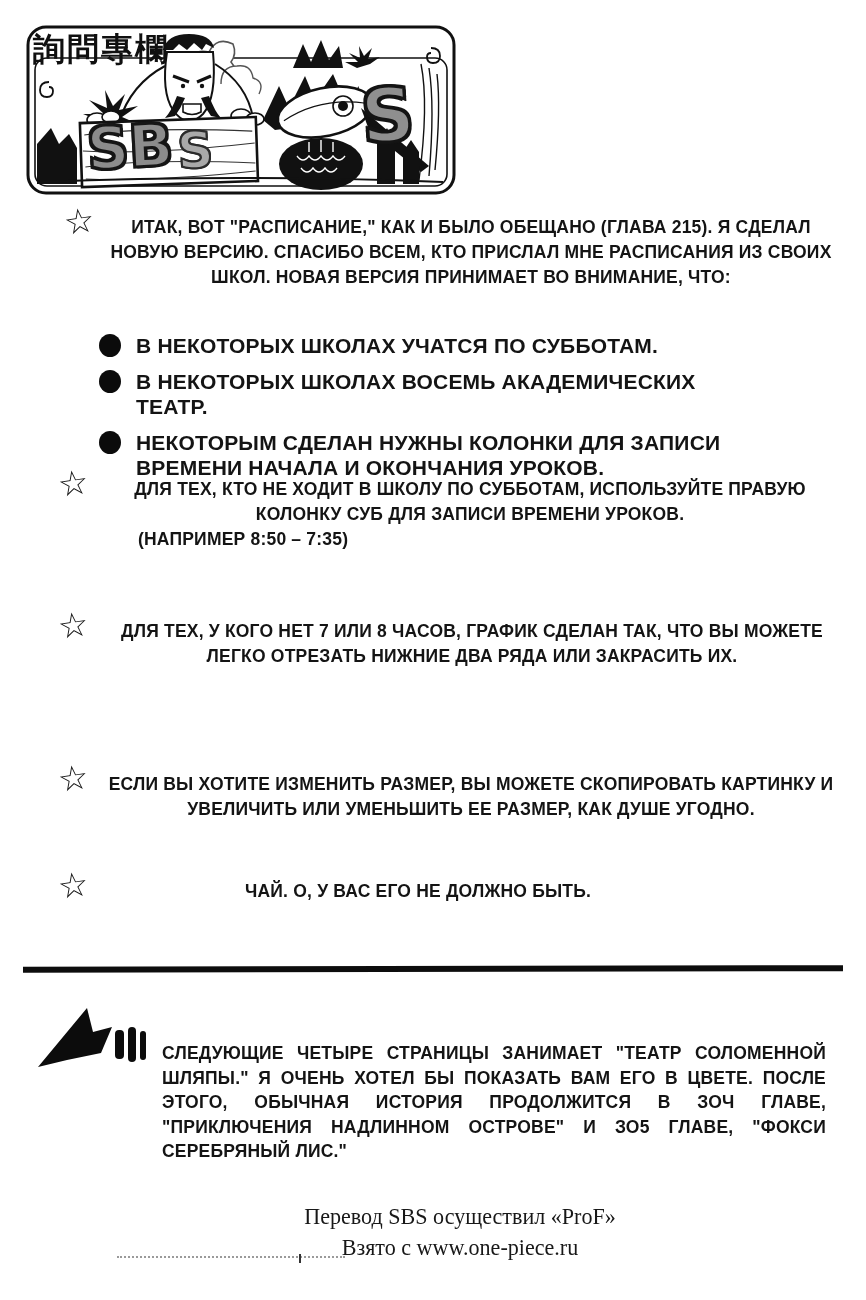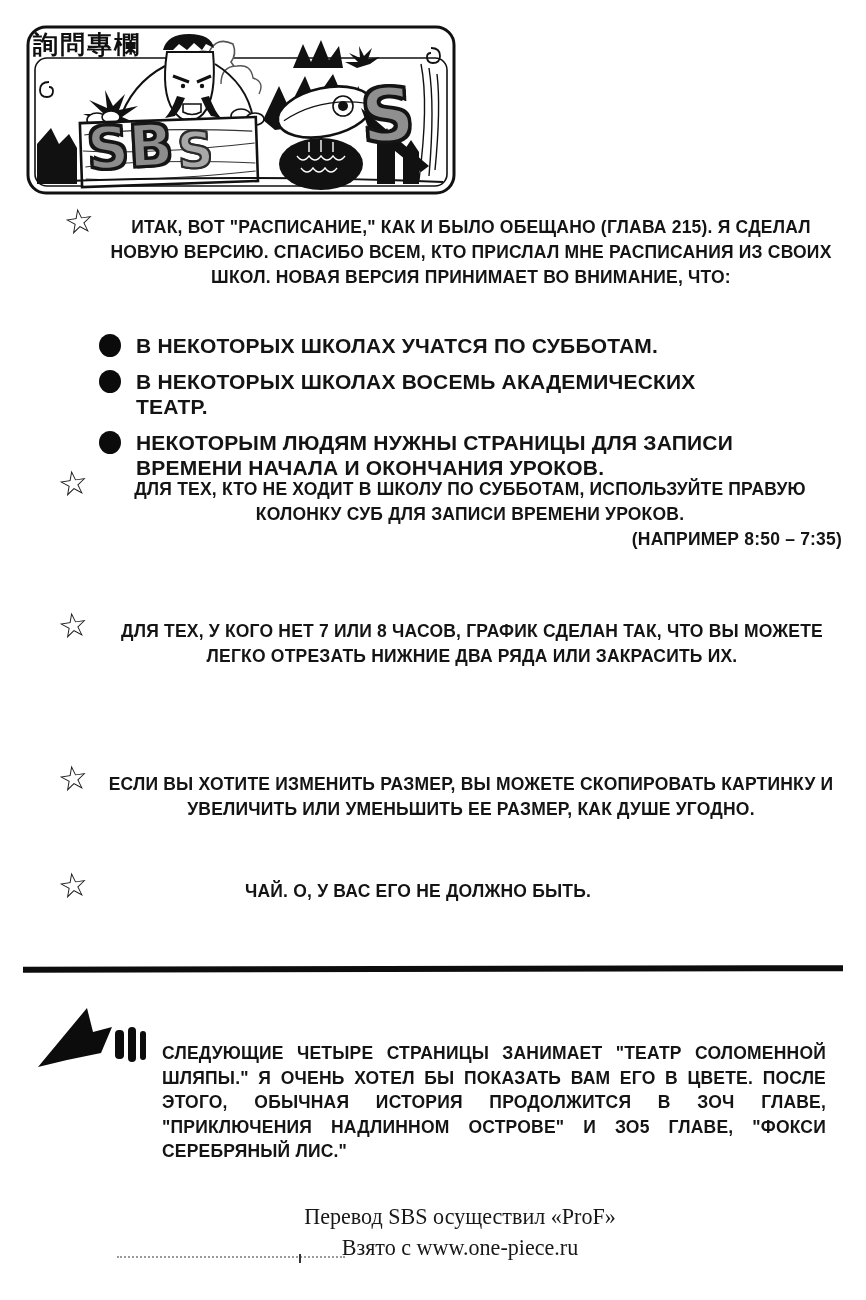--- a/index.html
+++ b/index.html
@@ -4,21 +4,21 @@
 <style>
   html,body{margin:0;padding:0;background:#fff;}
   .page{
     position:relative;width:866px;height:1300px;background:#ffffff;
     font-family:"Liberation Sans","DejaVu Sans",sans-serif;color:#141414;overflow:hidden;
   }
   
   .banner{position:absolute;left:25px;top:24px;width:432px;height:172px;}
   .banner svg{position:absolute;left:0;top:0;}
   .cjk-title{
-    position:absolute;left:8px;top:4px;font-size:25px;font-weight:bold;color:#101010;
+    position:absolute;left:8px;top:4px;font-size:32px;font-weight:bold;color:#101010;
     letter-spacing:2px;font-family:"DejaVu Sans",sans-serif;
   }
   .sbs-word{
     position:absolute;left:62px;top:88px;transform:rotate(-3deg);
     font-weight:bold;font-family:"DejaVu Sans",sans-serif;white-space:nowrap;
   }
   .sbs-word .l1,.sbs-word .l2{
     font-size:58px;color:#8c8c8c;-webkit-text-stroke:2.5px #161616;
     text-shadow:-2px -2px 0 #161616,2px -2px 0 #161616,-2px 2px 0 #161616,2px 2px 0 #161616;
   }
@@ -30,21 +30,21 @@
   .s-right{
     position:absolute;left:336px;top:48px;transform:rotate(-4deg);
     font-size:74px;font-weight:bold;font-family:"DejaVu Sans",sans-serif;color:#8f8f8f;
     -webkit-text-stroke:3px #141414;
     text-shadow:-2px -2px 0 #141414,2px -2px 0 #141414,-2px 2px 0 #141414,2px 2px 0 #141414;
   }
   
   .note{position:absolute;padding-left:40px;font-size:17.5px;line-height:25px;
     font-weight:700;letter-spacing:.2px;text-align:justify;}
   .note p{margin:0;text-align:center;}
-  .note .example{text-align:right;}
+  .note .example{text-align:left;margin-left:40px;}
   .star{
     position:absolute;left:0;top:-6px;font-size:34px;font-weight:normal;color:#141414;
     font-family:"DejaVu Sans",sans-serif;transform:rotate(-8deg);
   }
   .intro{top:215px;left:60px;width:742px;}
   .intro .star{left:4px;}
   .bullets{position:absolute;top:333px;left:99px;width:664px;list-style:none;margin:0;padding:0;}
   .bullets li{position:relative;padding-left:37px;margin-bottom:11px;
     font-size:21px;line-height:25px;font-weight:700;letter-spacing:.2px;}
   .dot{position:absolute;left:0;top:1px;width:22px;height:23px;border-radius:50%;background:#0b0b0b;}
@@ -156,21 +156,21 @@
     <li>
       <span class="dot"></span>
       <span>В НЕКОТОРЫХ ШКОЛАХ УЧАТСЯ ПО СУББОТАМ.</span>
     </li>
     <li>
       <span class="dot"></span>
       <span>В НЕКОТОРЫХ ШКОЛАХ ВОСЕМЬ АКАДЕМИЧЕСКИХ ТЕАТР.</span>
     </li>
     <li>
       <span class="dot"></span>
-      <span>НЕКОТОРЫМ ЛЮДЯМ НУЖНЫ СТРАНИЦЫ ДЛЯ ЗАПИСИ ВРЕМЕНИ НАЧАЛА И ОКОНЧАНИЯ УРОКОВ.</span>
+      <span>НЕКОТОРЫМ СДЕЛАН НУЖНЫ КОЛОНКИ ДЛЯ ЗАПИСИ ВРЕМЕНИ НАЧАЛА И ОКОНЧАНИЯ УРОКОВ.</span>
     </li>
   </ul>
 
   <div class="note n2">
     <span class="star">☆</span>
     <p>ДЛЯ ТЕХ, КТО НЕ ХОДИТ В ШКОЛУ ПО СУББОТАМ, ИСПОЛЬЗУЙТЕ ПРАВУЮ КОЛОНКУ СУБ ДЛЯ ЗАПИСИ ВРЕМЕНИ УРОКОВ.</p>
     <p class="example">(НАПРИМЕР 8:50 – 7:35)</p>
   </div>
 
   <div class="note n3">

